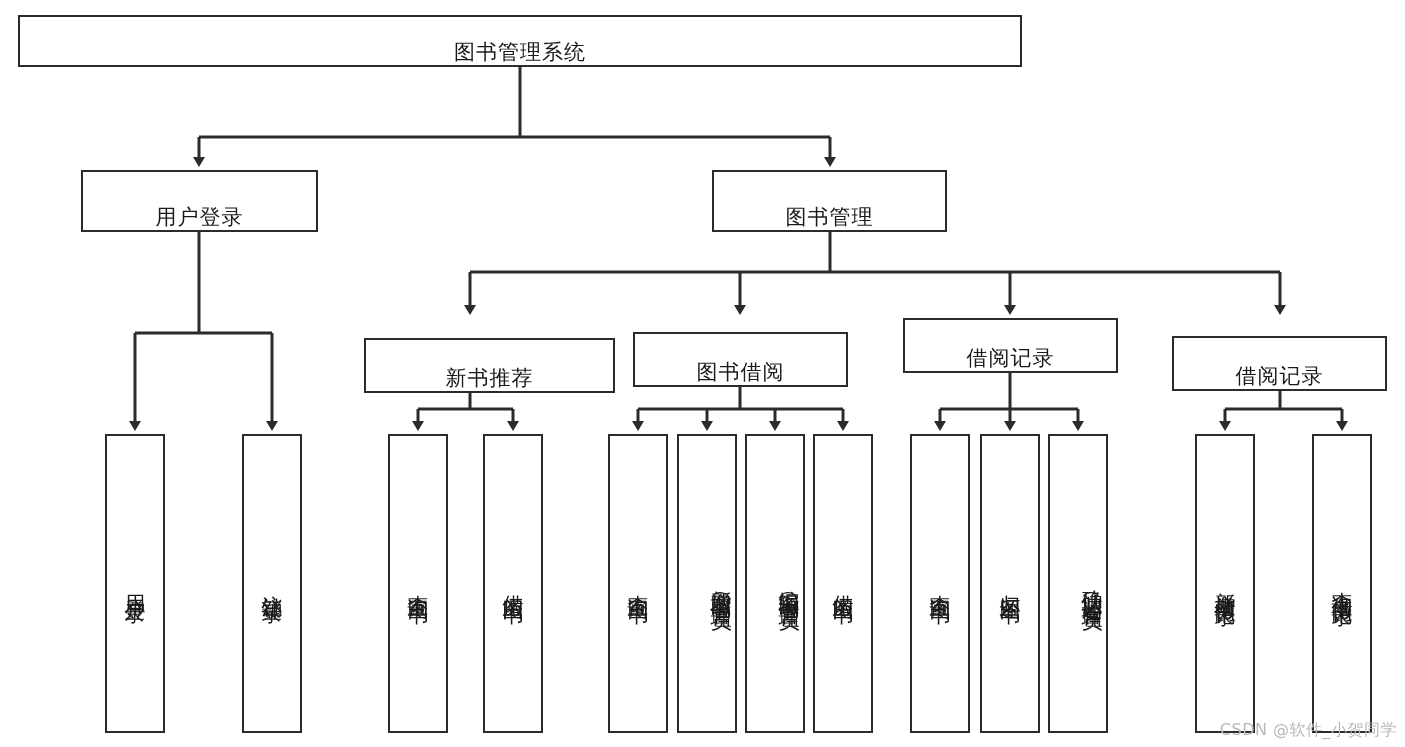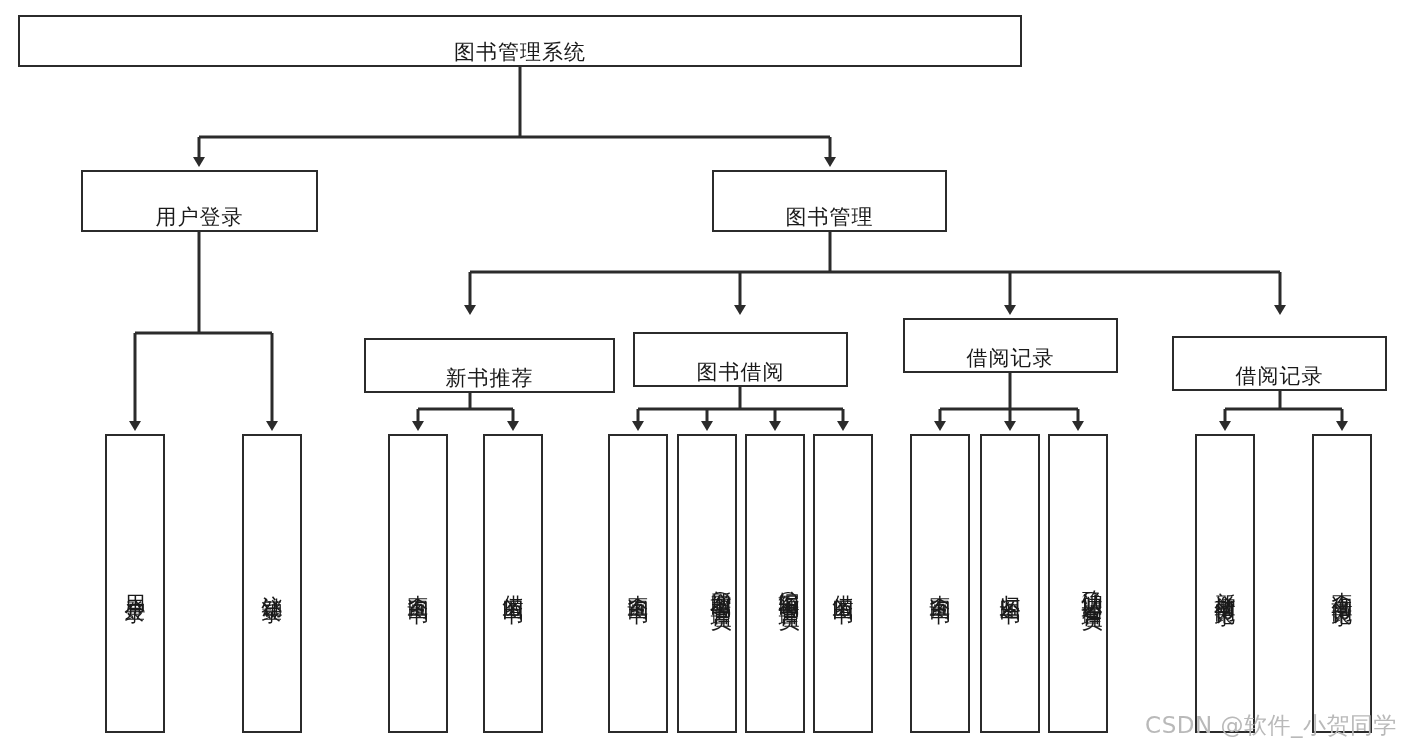--- a/index.html
+++ b/index.html
@@ -54,21 +54,21 @@
     padding-top: 0;
   }
   .node-label {
     display: block;
     white-space: pre;
   }
   .watermark {
     position: absolute;
     right: 8px;
     bottom: 6px;
-    font-size: 23px;
+    font-size: 16px;
     color: #b9b9b9;
     letter-spacing: 0.5px;
     white-space: nowrap;
   }
 </style>
 </head>
 <body>
 
 <div id="canvas">
 

